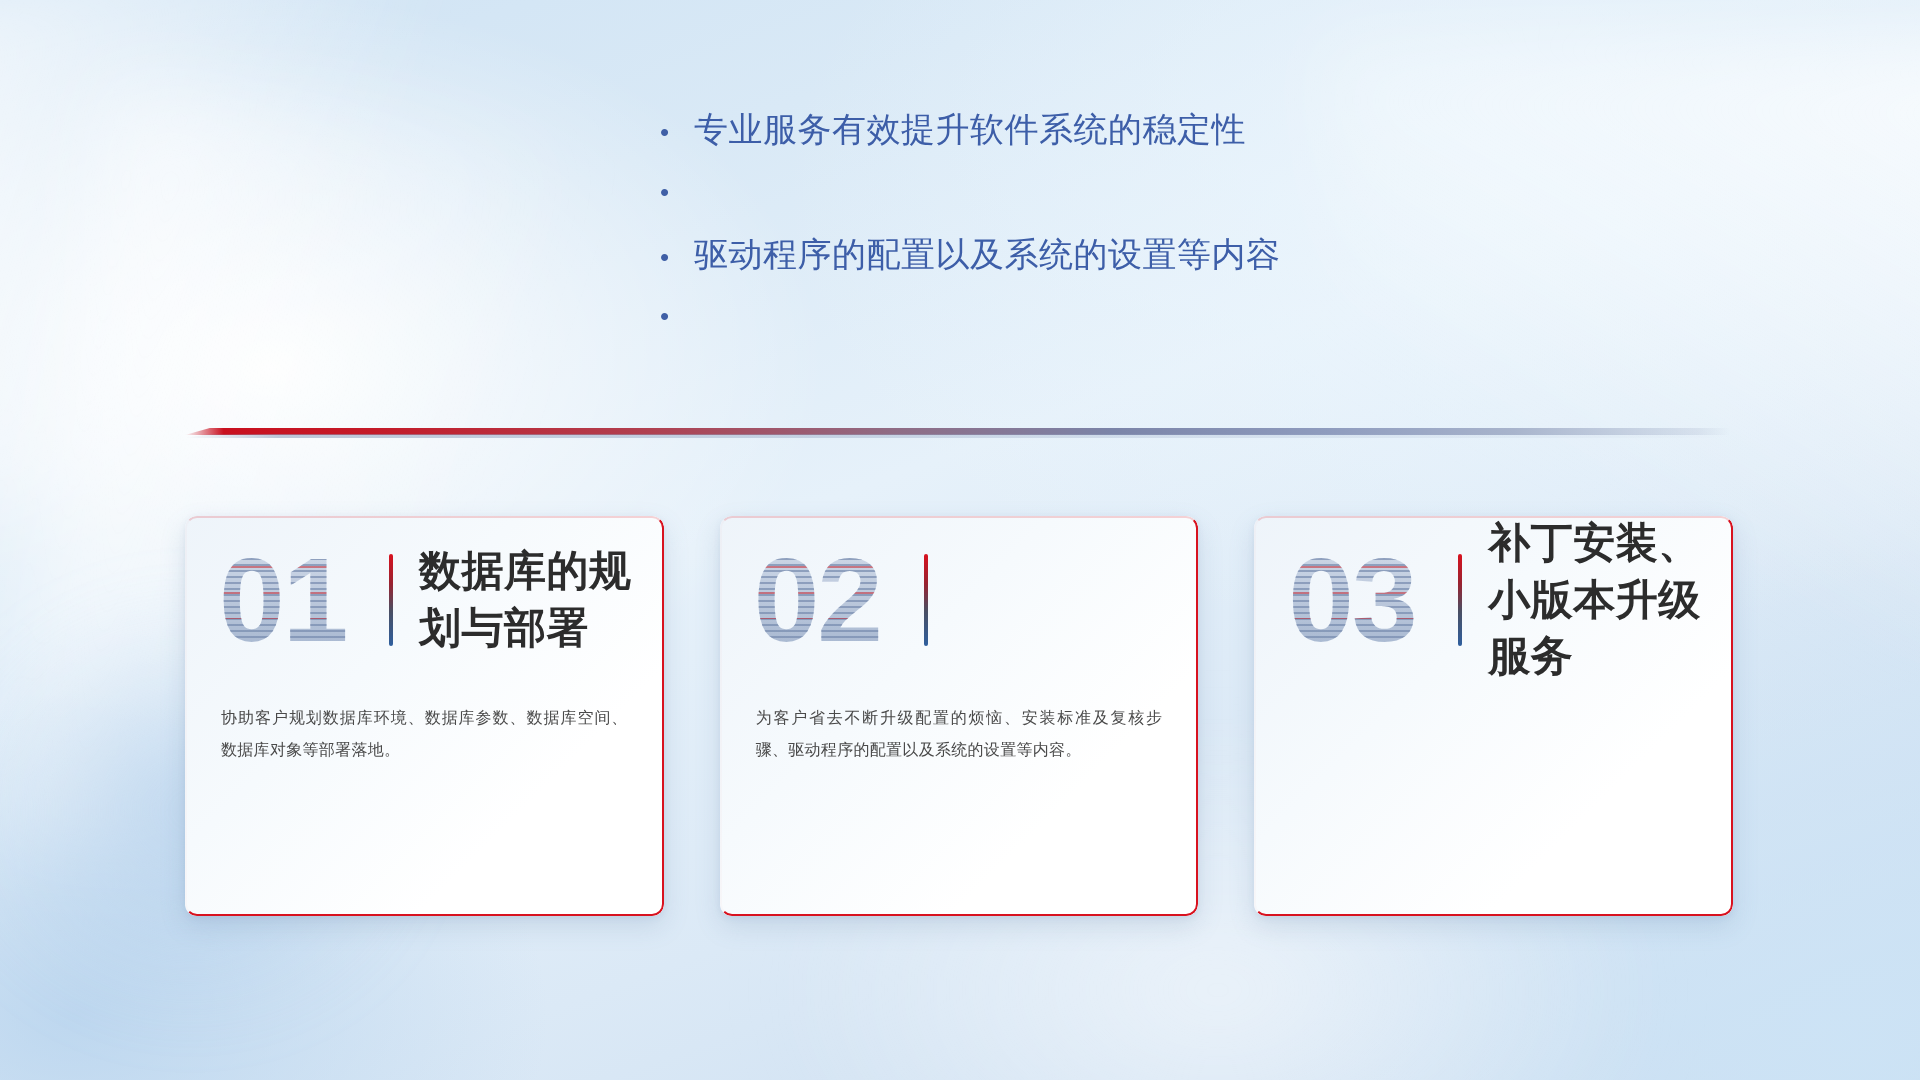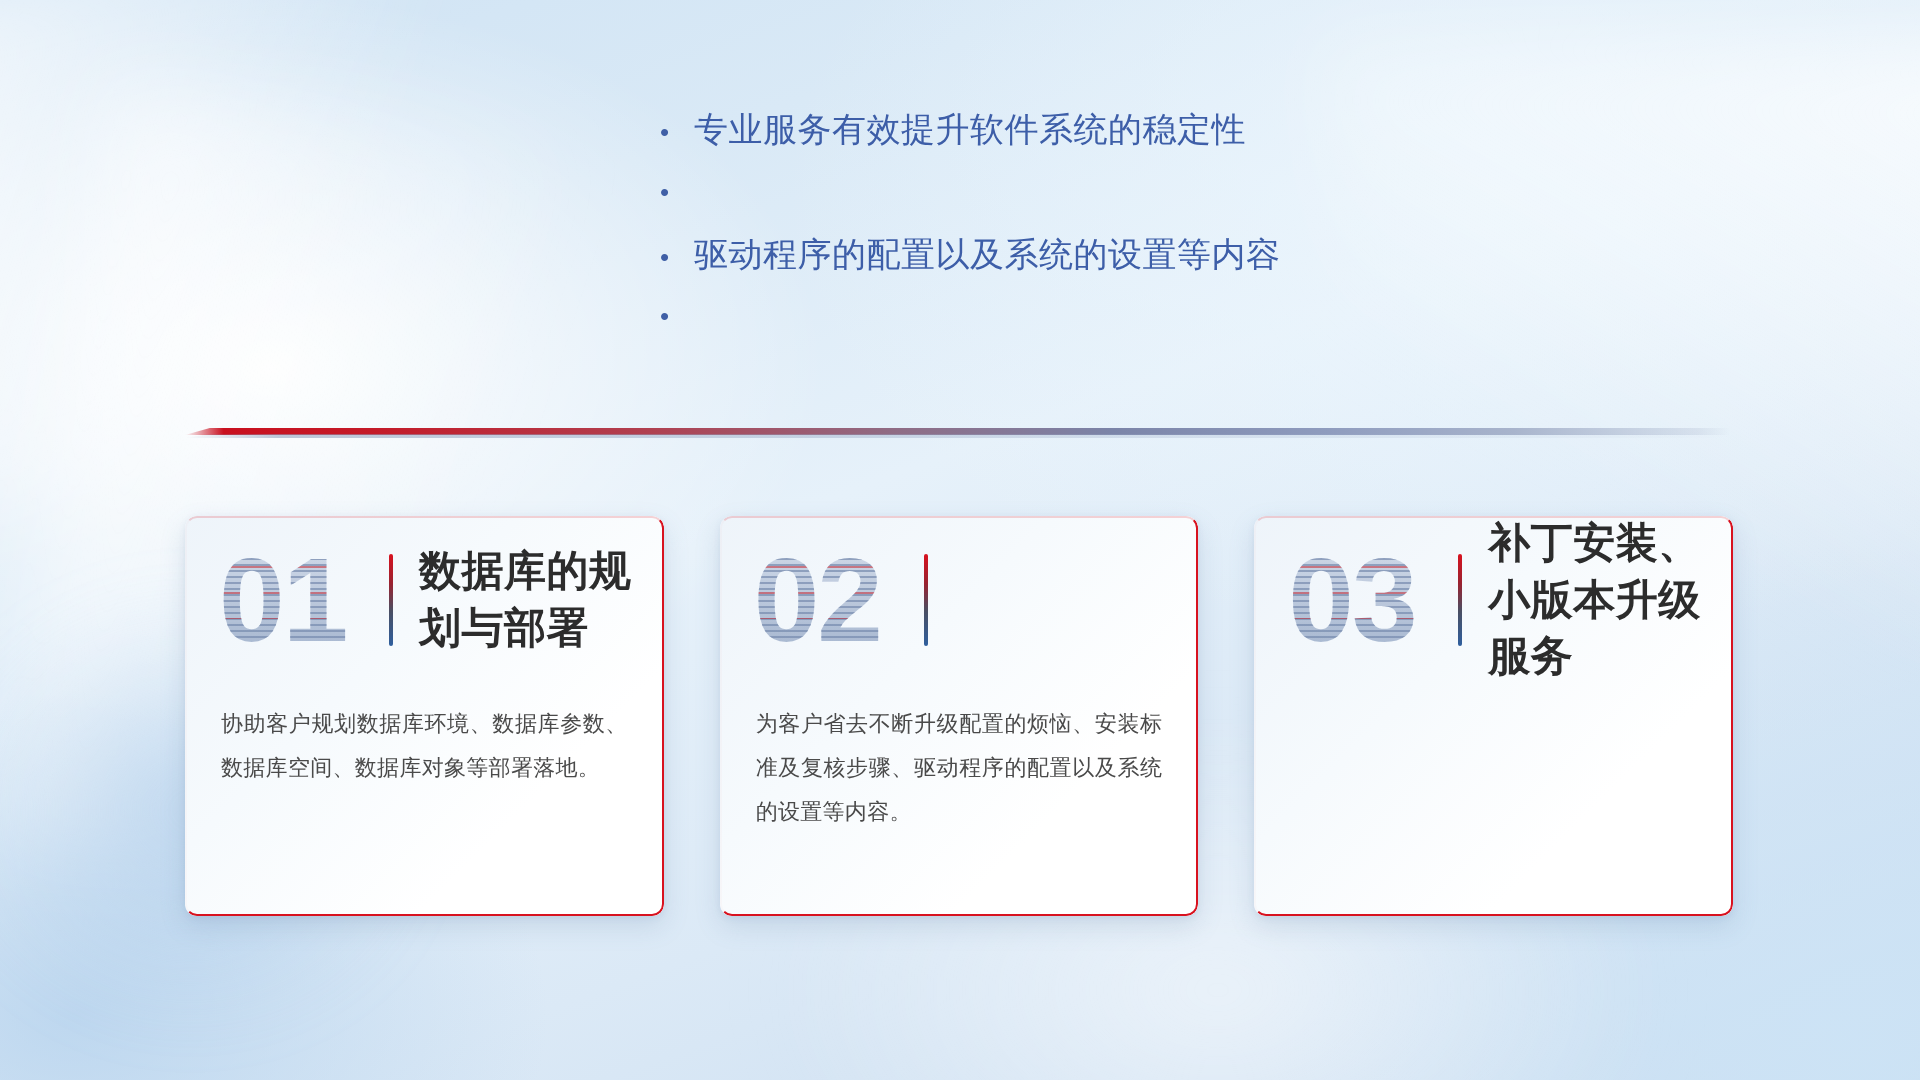--- a/index.html
+++ b/index.html
@@ -207,21 +207,21 @@
     font-size: 42px;
     font-weight: 700;
     color: #2c2c2c;
     line-height: 1.35;
     letter-spacing: 0.5px;
   }
   .card-body {
     position: relative;
     padding: 0 36px 0 36px;
     margin-top: 18px;
-    font-size: 22px;
+    font-size: 16px;
     line-height: 2.0;
     color: #4a4a4a;
     letter-spacing: 0.3px;
     text-align: justify;
   }
 </style>
 </head>
 <body>
 
 <div id="slide">

